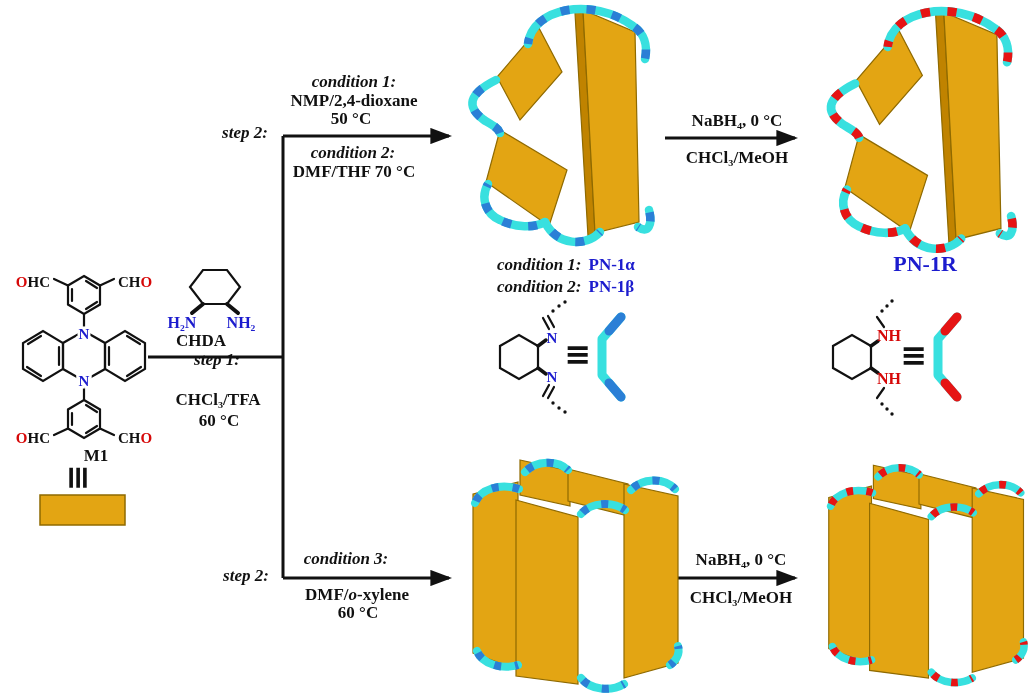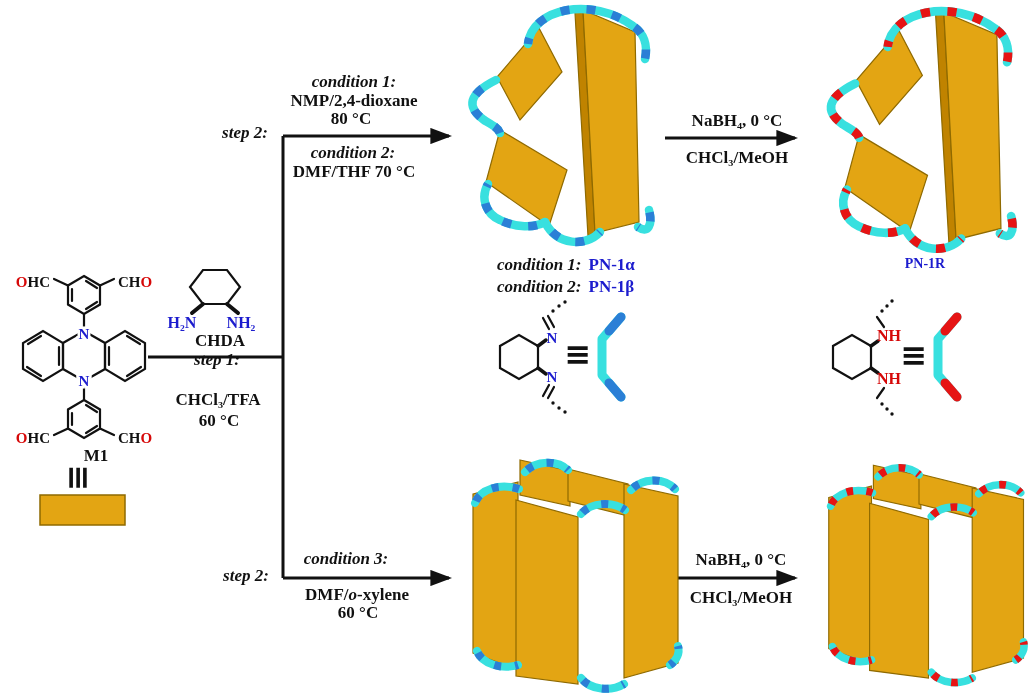--- a/index.html
+++ b/index.html
@@ -9,21 +9,21 @@
   }
   html,body{margin:0;padding:0;background:#fff;}
   .canvas{position:relative;width:1034px;height:696px;background:#ffffff;overflow:hidden;
           font-family:"Liberation Serif","DejaVu Serif",serif;color:var(--ink);}
   svg{position:absolute;left:0;top:0;}
   svg text{font-family:"Liberation Serif","DejaVu Serif",serif;font-weight:bold;}
   .lbl{position:absolute;transform:translate(-50%,-50%);white-space:nowrap;
        font-weight:bold;font-size:17px;line-height:1.1;}
   .it{font-style:italic;}
   .blue{color:var(--text-blue);}
-  .big{font-size:14px;}
+  .big{font-size:22px;}
   .equiv{font-family:"DejaVu Sans","DejaVu Serif",sans-serif;font-size:32px;font-weight:bold;}
   .equiv-rot{transform:translate(-50%,-50%) rotate(90deg);}
   .prod-block{position:absolute;left:497px;top:255px;font-weight:bold;font-size:17px;}
   .prod-row{height:22px;display:flex;gap:7px;align-items:baseline;}
 </style>
 </head>
 <body>
 
 <div class="canvas">
 
@@ -228,25 +228,25 @@
       <path d="M29,207 C34,220 54,226 70,221" stroke-dashoffset="-2"></path>
       <path d="M133,234 C142,246 163,248 176,240" stroke-dashoffset="-3"></path>
       <path d="M222,221 C229,216 232,209 230,202" stroke-dashoffset="2"></path>
     </g>
   </g>
 </svg>
 
 <div class="lbl it" style="left:245px;top:133px">step 2:</div>
 <div class="lbl it" style="left:354px;top:82px">condition 1:</div>
 <div class="lbl" style="left:354px;top:101px">NMP/2,4-dioxane</div>
-<div class="lbl" style="left:351px;top:119px">80 °C</div>
+<div class="lbl" style="left:351px;top:119px">50 °C</div>
 <div class="lbl it" style="left:353px;top:153px">condition 2:</div>
 <div class="lbl" style="left:354px;top:172px">DMF/THF 70 °C</div>
 
-<div class="lbl" style="left:220px;top:341px">CHDA</div>
+<div class="lbl" style="left:201px;top:341px">CHDA</div>
 <div class="lbl it" style="left:217px;top:360px">step 1:</div>
 <div class="lbl" style="left:218px;top:400px">CHCl₃/TFA</div>
 <div class="lbl" style="left:219px;top:421px">60 °C</div>
 
 <div class="lbl it" style="left:246px;top:576px">step 2:</div>
 <div class="lbl it" style="left:346px;top:559px">condition 3:</div>
 <div class="lbl" style="left:357px;top:595px"><span>DMF/</span><span class="it">o</span><span>-xylene</span></div>
 <div class="lbl" style="left:358px;top:613px">60 °C</div>
 
 <div class="lbl" style="left:737px;top:121px">NaBH₄, 0 °C</div>

